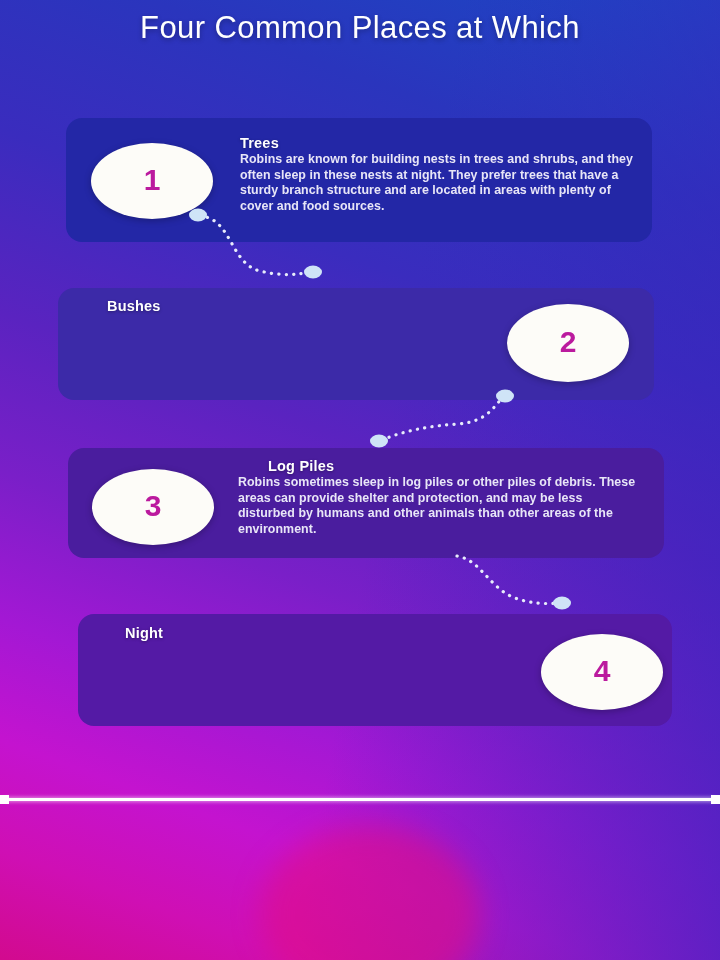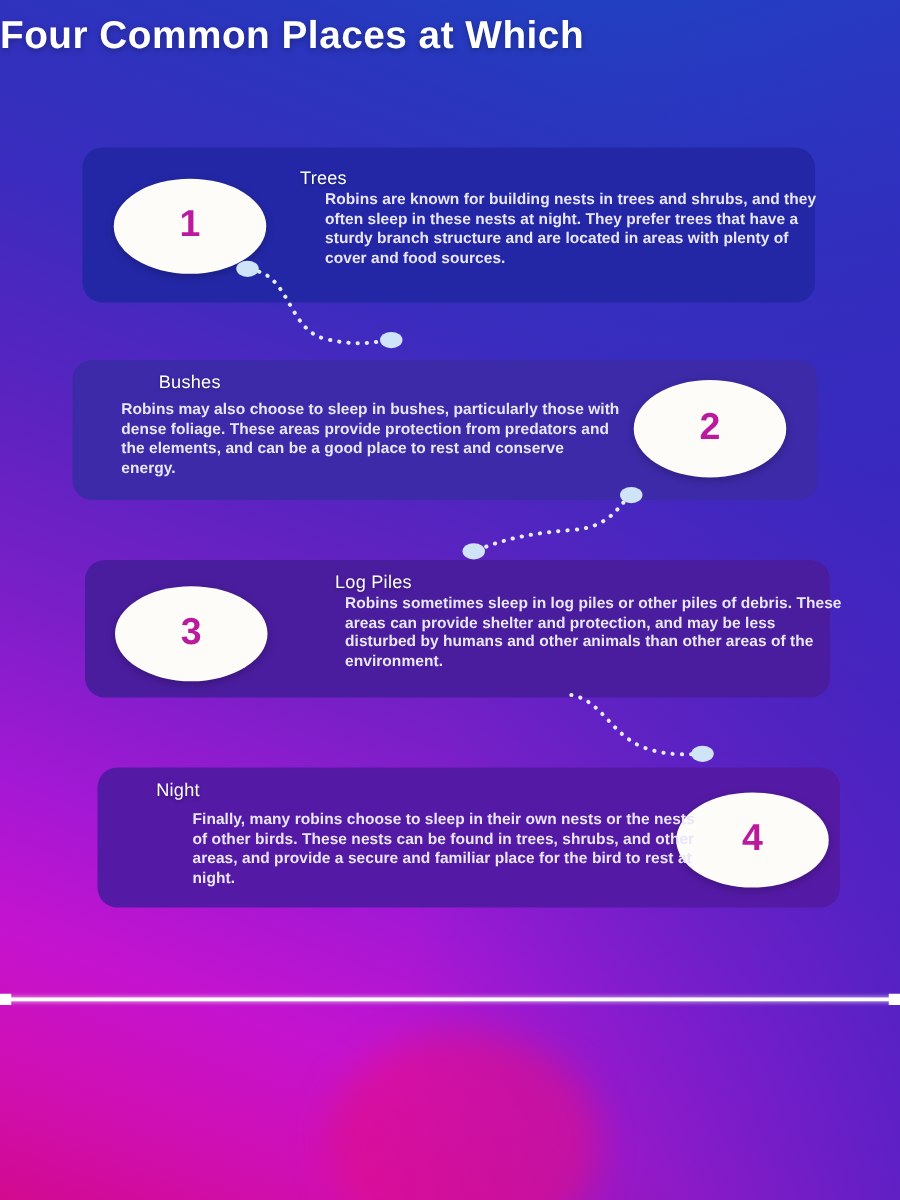--- a/index.html
+++ b/index.html
@@ -49,40 +49,40 @@
   }
   .divider-cap {
     position:absolute; top:1px; width:9px; height:9px; background:#ffffff;
   }
   #divider-cap-left { left:0; }
   #divider-cap-right { left:711px; }
 
   
   #title {
     position:absolute; left:0; top:10px; width:720px;
-    text-align:left;
+    text-align:center;
     color:#ffffff;
     font-size:31px;
-    font-weight:bold;
+    font-weight:normal;
     line-height:36px;
     letter-spacing:0.4px;
     text-shadow:0 2px 5px rgba(0,0,0,0.30);
   }
   #title .tl { display:block; }
 
   
   .card {
     position:absolute;
     border-radius:16px;
   }
   .card-title {
     position:absolute;
     color:#ffffff;
     font-size:14.5px;
-    font-weight:normal;
+    font-weight:bold;
     letter-spacing:0.2px;
     text-shadow:0 1px 3px rgba(0,0,0,0.35);
     white-space:nowrap;
   }
   .card-body {
     position:absolute;
     color:#e8e6f7;
     font-size:12.4px;
     font-weight:bold;
     line-height:15.6px;
@@ -100,31 +100,31 @@
     color:#bb1a9e;
     font-size:30px;
     font-weight:bold;
     line-height:1;
     transform:translateY(-1px);
   }
 
   
   #card-1 { left:66px;  top:118px; width:586px; height:124px; background:#2327a6; }
   #card-1 .card-title { left:174px; top:17px; }
-  #card-1 .card-body  { left:174px; top:34px; width:394px;margin-left:20px; }
+  #card-1 .card-body  { left:174px; top:34px; width:394px; }
   #badge-1 { left:25px; top:25px; width:122px; height:76px; }
 
   #card-2 { left:58px;  top:288px; width:596px; height:112px; background:#3c2aa8; }
-  #card-2 .card-title { left:49px; top:10px;margin-left:20px; }
+  #card-2 .card-title { left:49px; top:10px; }
   #card-2 .card-body  { left:39px; top:32px; width:400px; }
   #badge-2 { left:449px; top:16px; width:122px; height:78px; }
 
   #card-3 { left:68px;  top:448px; width:596px; height:110px; background:#4a1d9e; }
   #card-3 .card-title { left:200px; top:10px;text-align:right; }
-  #card-3 .card-body  { left:170px; top:27px; width:400px;margin-left:38px; }
+  #card-3 .card-body  { left:170px; top:27px; width:400px; }
   #badge-3 { left:24px; top:21px; width:122px; height:76px; }
 
   #card-4 { left:78px;  top:614px; width:594px; height:112px; background:#541aa5; }
   #card-4 .card-title { left:47px; top:11px; }
   #card-4 .card-body  { left:76px; top:34px; width:402px; }
   #badge-4 { left:463px; top:20px; width:122px; height:76px; }
 
   
   .connector { position:absolute; overflow:visible; }
   .conn-path {
@@ -163,21 +163,20 @@
   <path class="conn-path" d="M 12,10 C 44,12 42,58 72,65 C 96,71 112,68 122,66"></path>
   <ellipse class="conn-dot" cx="10" cy="9" rx="9" ry="6.5"></ellipse>
   <ellipse class="conn-dot" cx="125" cy="66" rx="9" ry="6.5"></ellipse>
 </svg>
 
 <div class="card" id="card-2">
   <div class="badge" id="badge-2">
     <span class="badge-num">2</span>
   </div>
   <div class="card-title">Bushes</div>
-  <div class="card-body">Robins may also choose to sleep in bushes, particularly those with dense foliage. These areas provide protection from predators and the elements, and can be a good place to rest and conserve energy.</div>
 </div>
 
 <svg class="connector" id="connector-2" viewBox="0 0 160 70">
   <path class="conn-path" d="M 16,54 C 40,44 64,40 92,38 C 118,36 126,24 136,12"></path>
   <ellipse class="conn-dot" cx="13" cy="55" rx="9" ry="6.5"></ellipse>
   <ellipse class="conn-dot" cx="139" cy="10" rx="9" ry="6.5"></ellipse>
 </svg>
 
 <div class="card" id="card-3">
   <div class="badge" id="badge-3">
@@ -190,20 +189,19 @@
 <svg class="connector" id="connector-3" viewBox="0 0 140 70">
   <path class="conn-path" d="M 2,8 C 26,12 34,40 60,50 C 76,56 92,56 104,55"></path>
   <ellipse class="conn-dot" cx="107" cy="55" rx="9" ry="6.5"></ellipse>
 </svg>
 
 <div class="card" id="card-4">
   <div class="badge" id="badge-4">
     <span class="badge-num">4</span>
   </div>
   <div class="card-title">Night</div>
-  <div class="card-body">Finally, many robins choose to sleep in their own nests or the nests of other birds. These nests can be found in trees, shrubs, and other areas, and provide a secure and familiar place for the bird to rest at night.</div>
 </div>
 
 <div id="divider-wrap">
   <div id="divider-line"></div>
   <div class="divider-cap" id="divider-cap-left"></div>
   <div class="divider-cap" id="divider-cap-right"></div>
 </div>
 
 </body></html>

